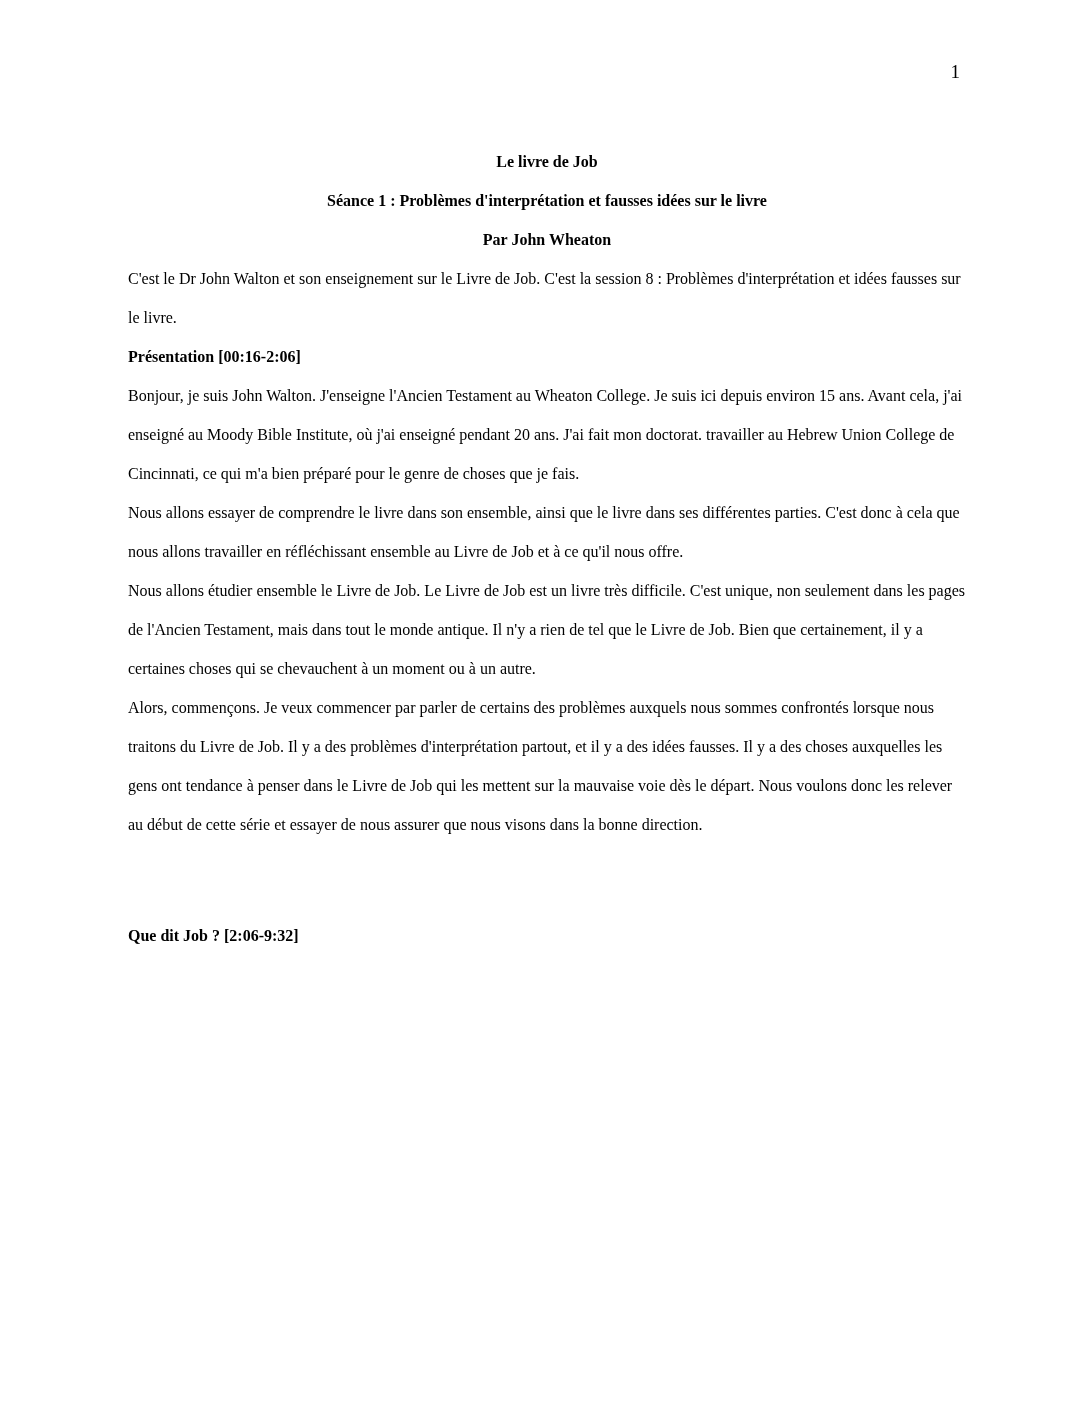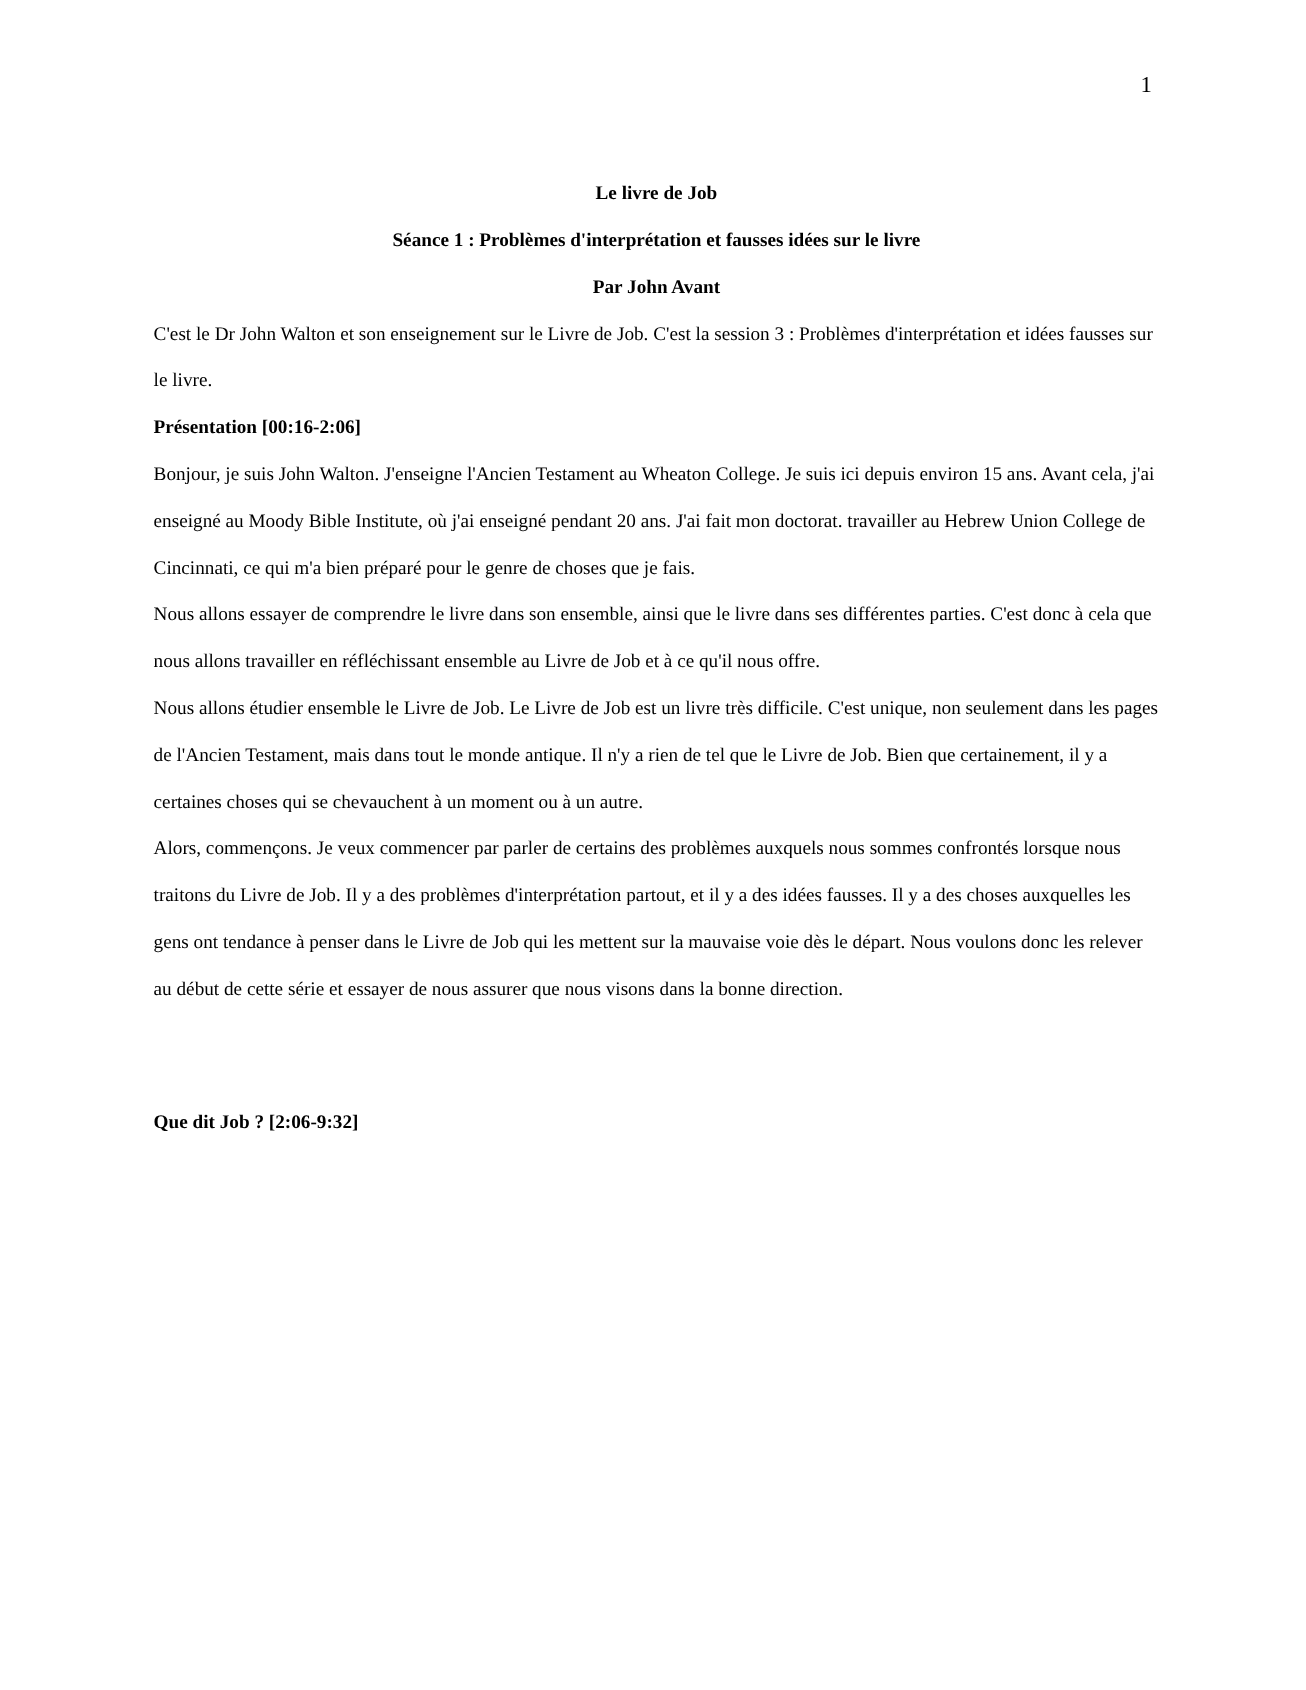--- a/index.html
+++ b/index.html
@@ -52,23 +52,23 @@
 <div class="page">
 
   <div class="page-number">1</div>
 
   <div class="content">
 
     <p class="title-line">Le livre de Job</p>
 
     <p class="title-line">Séance 1 : Problèmes d'interprétation et fausses idées sur le livre</p>
 
-    <p class="title-line">Par John Avant</p>
+    <p class="title-line">Par John Wheaton</p>
 
-    <p class="para">C'est le Dr John Walton et son enseignement sur le Livre de Job. C'est la session 3 : Problèmes d'interprétation et idées fausses sur le livre.</p>
+    <p class="para">C'est le Dr John Walton et son enseignement sur le Livre de Job. C'est la session 8 : Problèmes d'interprétation et idées fausses sur le livre.</p>
 
     <p class="section-heading">Présentation [00:16-2:06]</p>
 
     <p class="para">Bonjour, je suis John Walton. J'enseigne l'Ancien Testament au Wheaton College. Je suis ici depuis environ 15 ans. Avant cela, j'ai enseigné au Moody Bible Institute, où j'ai enseigné pendant 20 ans. J'ai fait mon doctorat. travailler au Hebrew Union College de Cincinnati, ce qui m'a bien préparé pour le genre de choses que je fais.</p>
 
 
     <p class="para">Nous allons essayer de comprendre le livre dans son ensemble, ainsi que le livre dans ses différentes parties. C'est donc à cela que nous allons travailler en réfléchissant ensemble au Livre de Job et à ce qu'il nous offre.</p>
 
     <p class="para">Nous allons étudier ensemble le Livre de Job. Le Livre de Job est un livre très difficile. C'est unique, non seulement dans les pages de l'Ancien Testament, mais dans tout le monde antique. Il n'y a rien de tel que le Livre de Job. Bien que certainement, il y a certaines choses qui se chevauchent à un moment ou à un autre.</p>
 

